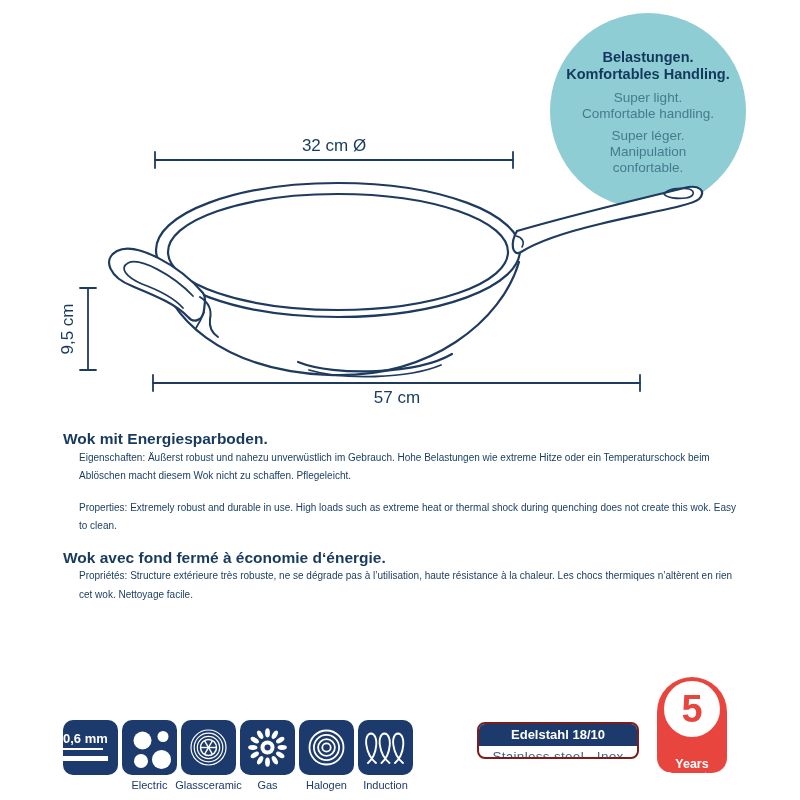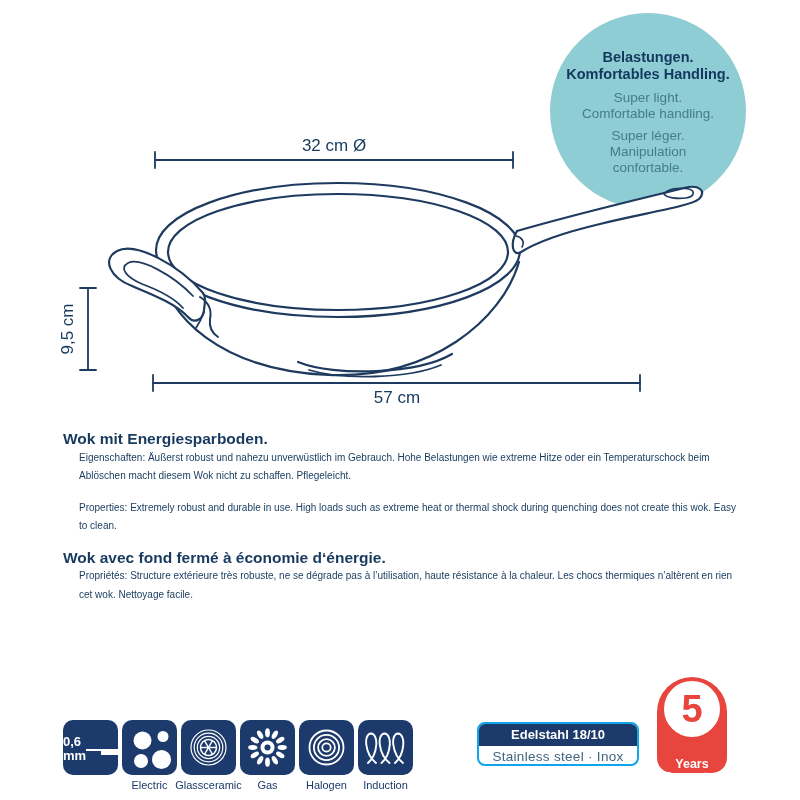--- a/index.html
+++ b/index.html
@@ -21,28 +21,28 @@
   .descriptions{position:absolute;left:63px;top:430px;width:684px;z-index:3;}
   .descriptions h3{margin:0;font-size:15.5px;line-height:18.5px;font-weight:bold;color:#173a5e;}
   .descriptions p{margin:0 0 13px 16px;font-size:10px;line-height:18.5px;color:#173a5e;}
 
   
   .hob-row{position:absolute;left:63px;top:720px;display:flex;gap:4px;z-index:3;}
   .tile-wrap{width:55px;display:flex;flex-direction:column;align-items:center;}
   .tile{width:55px;height:55px;border-radius:10px;background:#1c3a6b;box-sizing:border-box;}
   .tile svg{display:block;}
   .tile-label{margin-top:4px;font-size:11px;line-height:12px;color:#1c3a6b;white-space:nowrap;}
-  .thickness{display:flex;flex-direction:row;align-items:center;padding-top:3px;}
+  .thickness{display:flex;flex-direction:column;padding-top:12px;}
   .thick-text{color:#fff;font-weight:bold;font-size:13px;line-height:14px;}
   .thick-underline{width:40px;height:1.5px;background:#fff;margin-top:2px;}
   .thick-bar{width:45px;height:5.5px;background:#fff;margin-top:6px;}
 
   
-  .material-box{position:absolute;left:477px;top:722px;width:162px;height:44px;box-sizing:border-box;
-                border:2px solid #0ea5e9;border-radius:8px;background:#fff;overflow:hidden;z-index:3;}
+  .material-box{position:absolute;left:477px;top:722px;width:162px;height:37px;box-sizing:border-box;
+                border:2px solid #7f1d1d;border-radius:8px;background:#fff;overflow:hidden;z-index:3;}
   .material-top{height:22px;background:#1c3a6b;color:#fff;font-weight:bold;font-size:13px;
                 line-height:22px;text-align:center;}
   .material-bottom{height:22px;color:#40657f;font-size:13.5px;line-height:22px;text-align:center;
                    letter-spacing:0.3px;}
 
   
   .guarantee{position:absolute;left:657px;top:677px;width:70px;height:96px;background:#e8453f;
              border-radius:35px 35px 15px 15px;z-index:3;text-align:center;}
   .guarantee-circle{width:56px;height:56px;background:#fff;border:2px solid #e8453f;border-radius:50%;
                     margin:2px auto 0 auto;box-sizing:content-box;}

